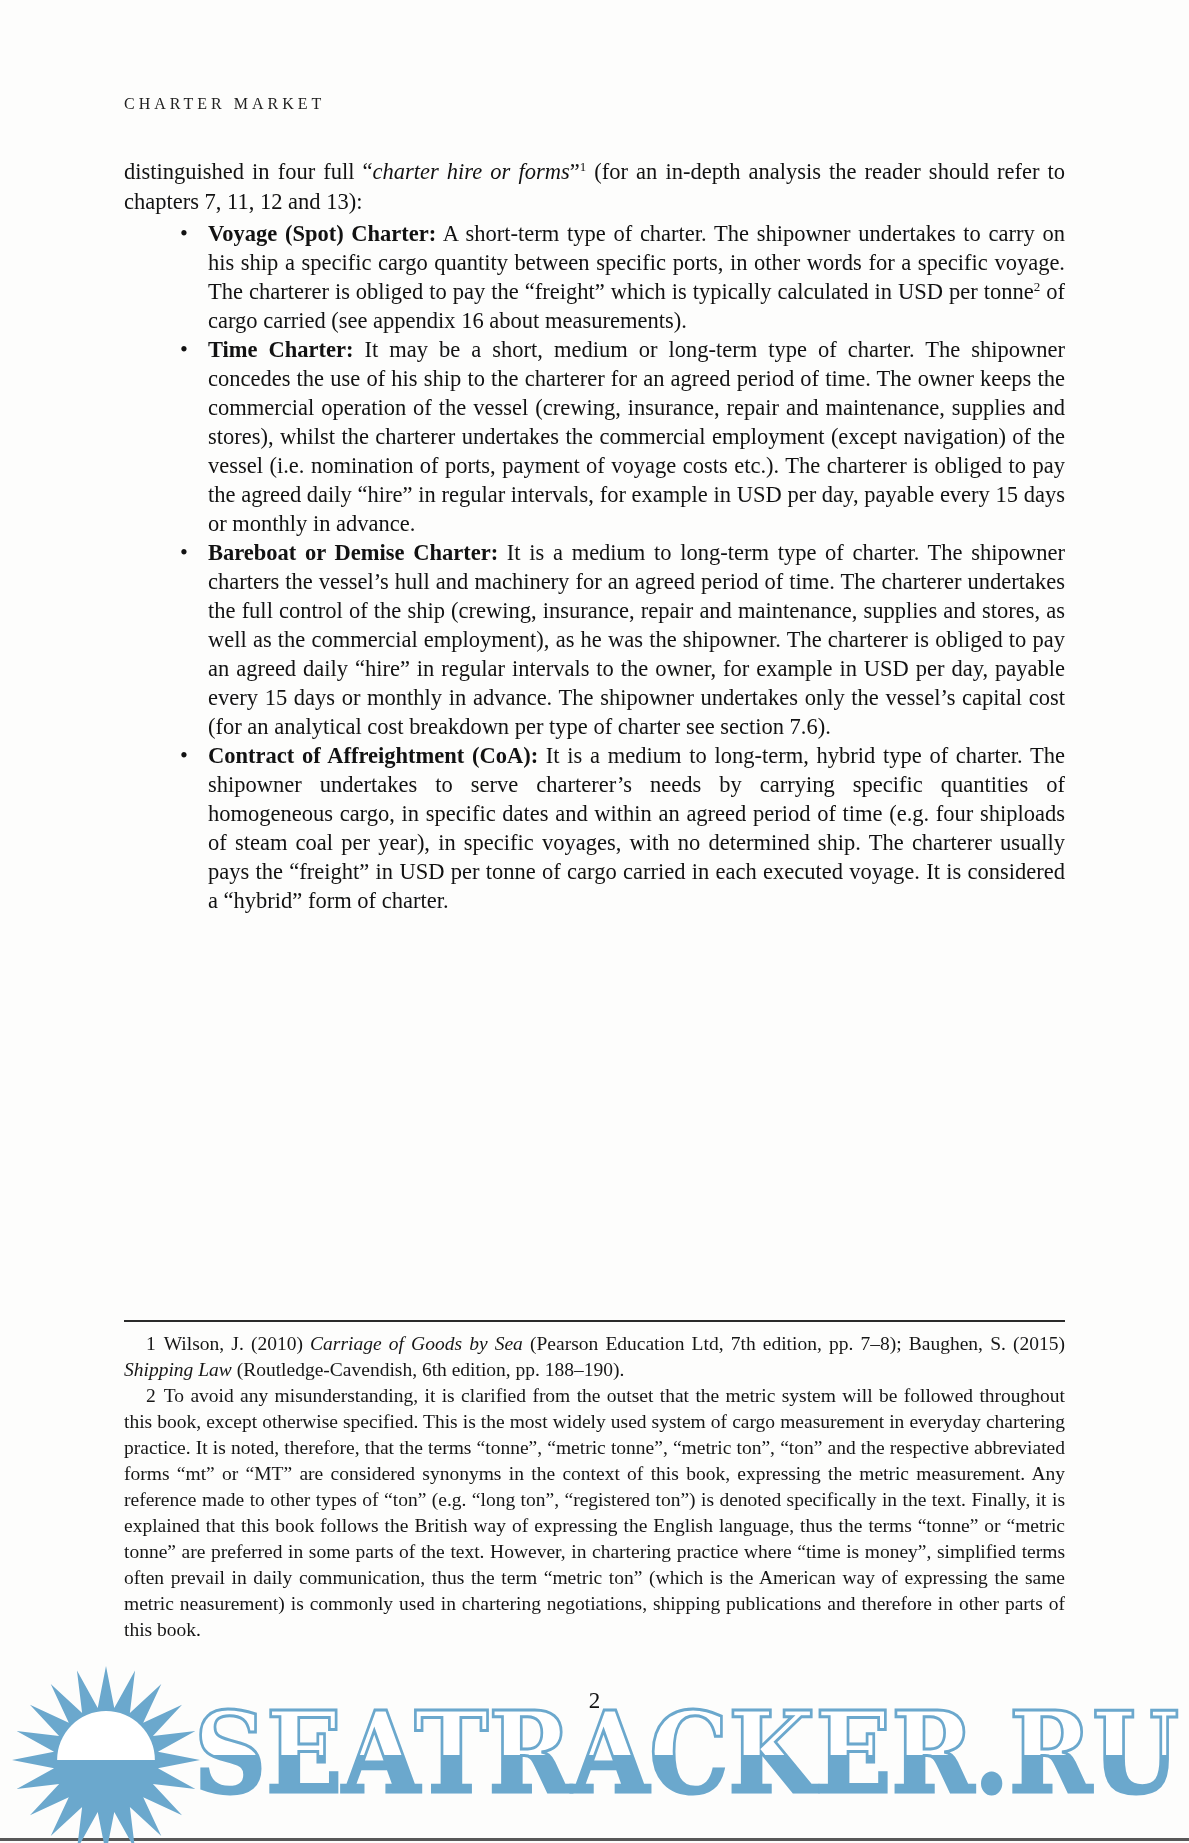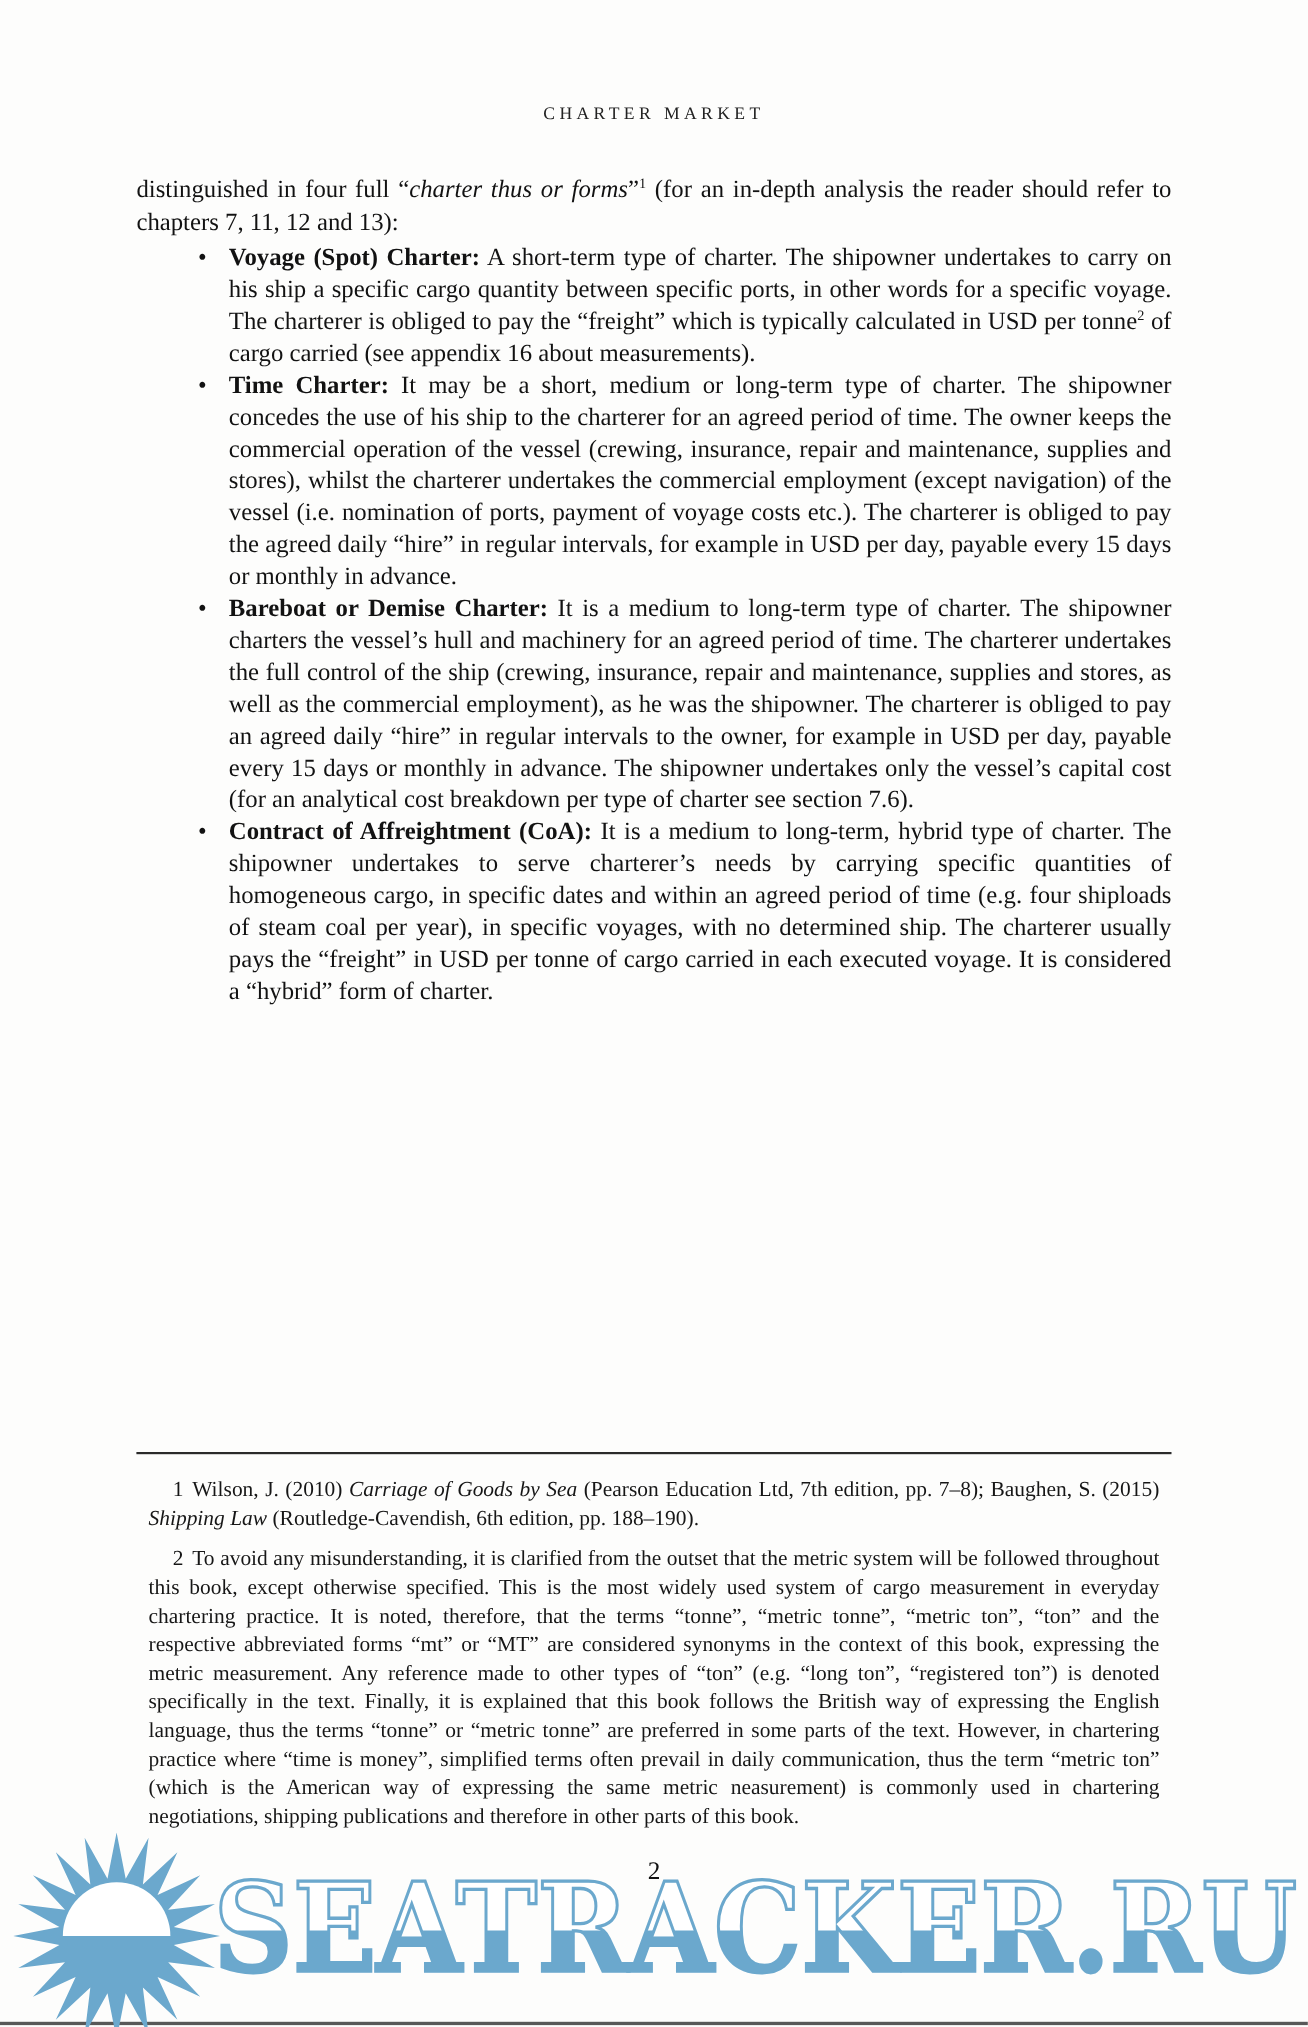--- a/index.html
+++ b/index.html
@@ -3,21 +3,21 @@
 <meta charset="utf-8">
 <style>
   html,body{margin:0;padding:0;}
   body{
     width:1189px;height:1843px;position:relative;overflow:hidden;
     background:#fdfdfc;color:#121212;
     font-family:"Liberation Serif", serif;
   }
   .running-head{
     position:absolute;top:95px;left:124px;width:941px;
-    text-align:center;font-size:16px;letter-spacing:4px;color:#222;
+    text-align:left;font-size:16px;letter-spacing:4px;color:#222;
   }
   .intro{
     position:absolute;top:134px;left:124px;width:941px;
     font-size:22.5px;line-height:30px;text-align:justify;
   }
   .intro .em{font-style:italic;}
   sup.fnref{font-size:13px;line-height:0;vertical-align:super;}
   .charter-list{
     position:absolute;top:219px;left:124px;width:941px;
     font-size:22.5px;line-height:29px;
@@ -27,41 +27,41 @@
   }
   .charter-item .bullet{
     position:absolute;left:56px;top:0;font-size:22.5px;
   }
   .charter-title{font-weight:bold;}
   .footnotes{
     position:absolute;top:1320px;left:124px;width:941px;
     border-top:2px solid #2a2a2a;padding-top:9px;
     font-size:19.5px;line-height:26px;text-align:justify;color:#161616;
   }
-  .footnote{margin:11px;text-indent:22px;}
+  .footnote{margin:0;text-indent:22px;}
   .footnote .it{font-style:italic;}
   .fn-marker{margin-right:8px;}
   .page-number{
     position:absolute;top:1688px;left:124px;width:941px;
     text-align:center;font-size:23px;z-index:3;color:#111;
   }
   .watermark{position:absolute;z-index:2;pointer-events:none;}
   .wm-sun{left:12px;top:1666px;width:188px;height:188px;}
   .wm-text{left:190px;top:1684px;width:997px;height:132px;}
   .page-bottom-edge{
     position:absolute;left:0;right:0;top:1838px;height:3px;
     background:#585858;z-index:1;
   }
 </style>
 </head>
 <body>
 
 <div class="running-head">CHARTER MARKET</div>
 
-<p class="intro"><span>distinguished in four full “</span><span class="em">charter thus or forms</span><span>”</span><sup class="fnref">1</sup><span> (for an in-depth analysis the reader should refer to chapters 7, 11, 12 and 13):</span></p>
+<p class="intro"><span>distinguished in four full “</span><span class="em">charter hire or forms</span><span>”</span><sup class="fnref">1</sup><span> (for an in-depth analysis the reader should refer to chapters 7, 11, 12 and 13):</span></p>
 
 <div class="charter-list">
 
   <p class="charter-item"><span class="bullet">•</span><span class="charter-title">Voyage (Spot) Charter:</span><span> A short-term type of charter. The shipowner undertakes to carry on his ship a specific cargo quantity between specific ports, in other words for a specific voyage. The charterer is obliged to pay the “freight” which is typically calculated in USD per tonne</span><sup class="fnref">2</sup><span> of cargo carried (see appendix 16 about measurements).</span></p>
 
   <p class="charter-item"><span class="bullet">•</span><span class="charter-title">Time Charter:</span><span> It may be a short, medium or long-term type of charter. The shipowner concedes the use of his ship to the charterer for an agreed period of time. The owner keeps the commercial operation of the vessel (crewing, insurance, repair and maintenance, supplies and stores), whilst the charterer undertakes the commercial employment (except navigation) of the vessel (i.e. nomination of ports, payment of voyage costs etc.). The charterer is obliged to pay the agreed daily “hire” in regular intervals, for example in USD per day, payable every 15 days or monthly in advance.</span></p>
 
   <p class="charter-item"><span class="bullet">•</span><span class="charter-title">Bareboat or Demise Charter:</span><span> It is a medium to long-term type of charter. The shipowner charters the vessel’s hull and machinery for an agreed period of time. The charterer undertakes the full control of the ship (crewing, insurance, repair and maintenance, supplies and stores, as well as the commercial employment), as he was the shipowner. The charterer is obliged to pay an agreed daily “hire” in regular intervals to the owner, for example in USD per day, payable every 15 days or monthly in advance. The shipowner undertakes only the vessel’s capital cost (for an analytical cost breakdown per type of charter see section 7.6).</span></p>
 
   <p class="charter-item"><span class="bullet">•</span><span class="charter-title">Contract of Affreightment (CoA):</span><span> It is a medium to long-term, hybrid type of charter. The shipowner undertakes to serve charterer’s needs by carrying specific quantities of homogeneous cargo, in specific dates and within an agreed period of time (e.g. four shiploads of steam coal per year), in specific voyages, with no determined ship. The charterer usually pays the “freight” in USD per tonne of cargo carried in each executed voyage. It is considered a “hybrid” form of charter.</span></p>

